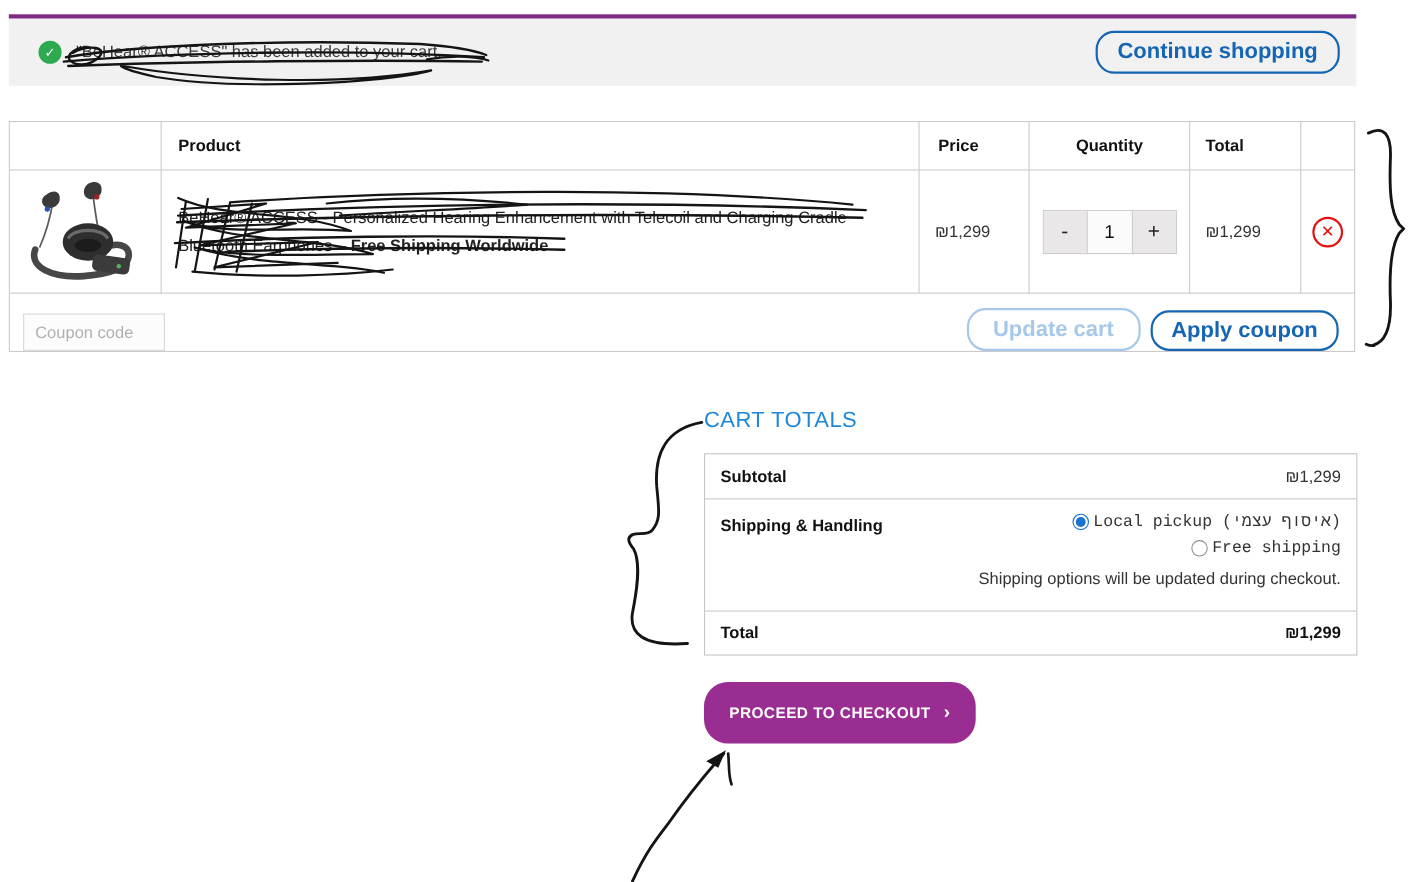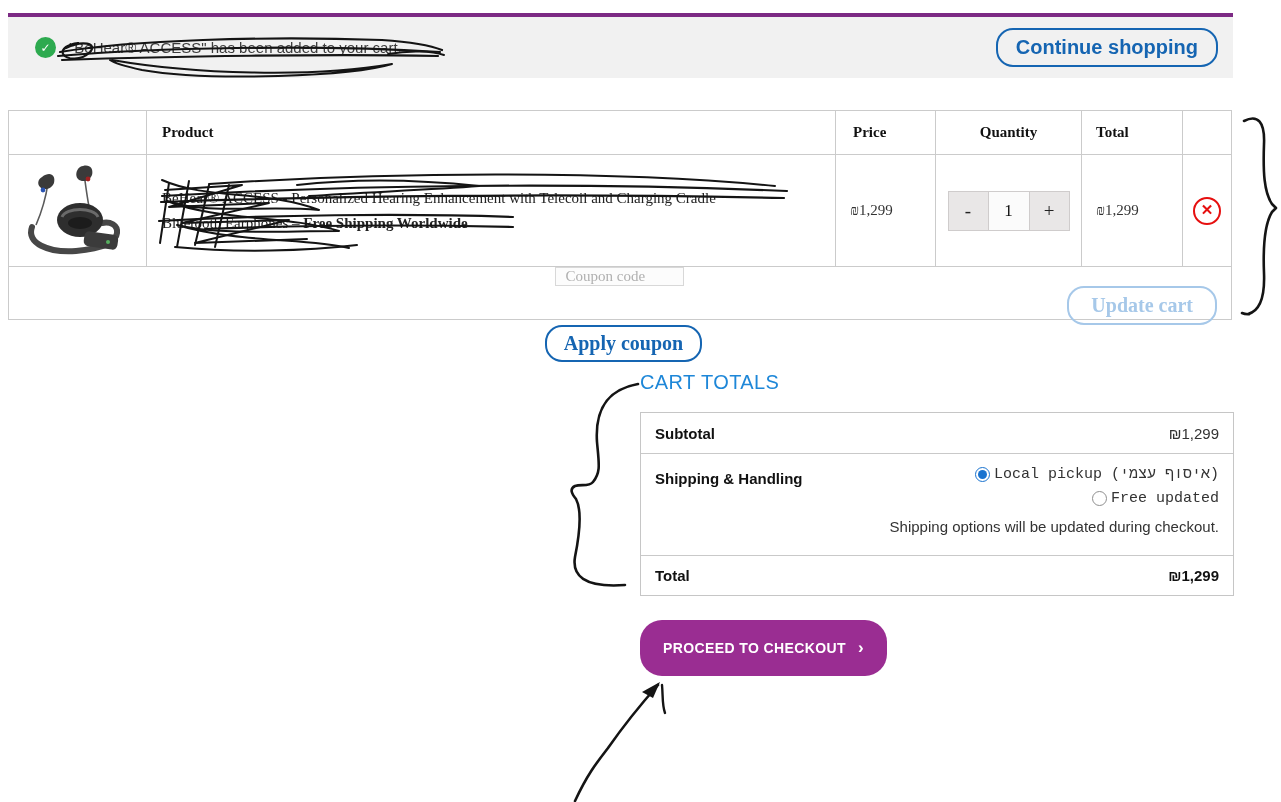--- a/index.html
+++ b/index.html
@@ -25,21 +25,21 @@
   }
   .notice-text { margin-left:13px; color:#3c3c3c; }
   .pill-btn {
     display:inline-block; border:2px solid #1565b2; color:#1565b2; background:transparent;
     font-weight:bold; font-size:20px; border-radius:17px; padding:6px 18px; cursor:pointer;
     font-family:inherit;
   }
   .continue-btn { margin-left:auto; }
 
   
-  .cart-table { left:8px; top:110px; width:1224px; border:1px solid #cbcbcb; background:#fff;font-family:Liberation Serif, serif; }
+  .cart-table { left:8px; top:110px; width:1224px; border:1px solid #cbcbcb; background:#fff; }
   .grid-row { display:grid; grid-template-columns:138px 689px 100px 146px 101px 48px; }
   .cell { border-right:1px solid #cbcbcb; border-bottom:1px solid #cbcbcb; display:flex; align-items:center; }
   .cell:last-child { border-right:none; }
   .hdr .cell { height:44px; font-weight:bold; color:#111; }
   .hdr .c-product { padding-left:15px; }
   .hdr .c-price { padding-left:17px;text-align:right; }
   .hdr .c-qty { justify-content:center; }
   .hdr .c-total { padding-left:14px; }
   .item .cell { height:112px; }
   .c-thumb { justify-content:center; }
@@ -60,21 +60,21 @@
   .qty-value {
     width:40px; height:38px; background:#fbfbfb; display:flex; align-items:center; justify-content:center;
     font-size:17px; color:#111;
   }
   .remove-btn {
     width:28px; height:28px; border-radius:50%; border:2px solid #e60f0f; background:transparent;
     color:#e60f0f; font-size:15px; font-weight:bold; cursor:pointer; line-height:1;
     display:flex; align-items:center; justify-content:center; font-family:inherit;
   }
 
-  .coupon-row { display:flex; align-items:center; height:52px; padding:0 14px 0 12px;flex-direction:column; }
+  .coupon-row { display:flex; align-items:flex-end; height:52px; padding:0 14px 0 12px; }
   .coupon-input {
     width:129px; height:34px; border:1px solid #d8d8d8; background:#fcfcfc; padding:0 10px;
     font-size:15px; color:#444; font-family:inherit;
   }
   .coupon-input::placeholder { color:#b0b0b0; }
   .apply-btn { margin-left:9px; padding:5px 17px; }
   .update-btn { margin-left:auto; border-color:#a6c8e9; color:#a6c8e9; padding:6px 22px; }
 
   
   .totals-heading { left:640px; top:371px; font-size:20px; color:#1e87d8; letter-spacing:.4px; }
@@ -209,21 +209,21 @@
   </div>
   <div class="t-row row-shipping">
     <span class="t-label" style="padding-top:4px;">Shipping &amp; Handling</span>
     <div class="ship-options">
       <label class="ship-option">
         <span class="radio selected"></span>
         <span>Local pickup (איסוף עצמי)</span>
       </label>
       <label class="ship-option">
         <span class="radio"></span>
-        <span>Free updated</span>
+        <span>Free shipping</span>
       </label>
       <div class="ship-note">Shipping options will be updated during checkout.</div>
     </div>
   </div>
   <div class="t-row row-total">
     <span class="t-label">Total</span>
     <span class="t-value">₪1,299</span>
   </div>
 </div>
 

